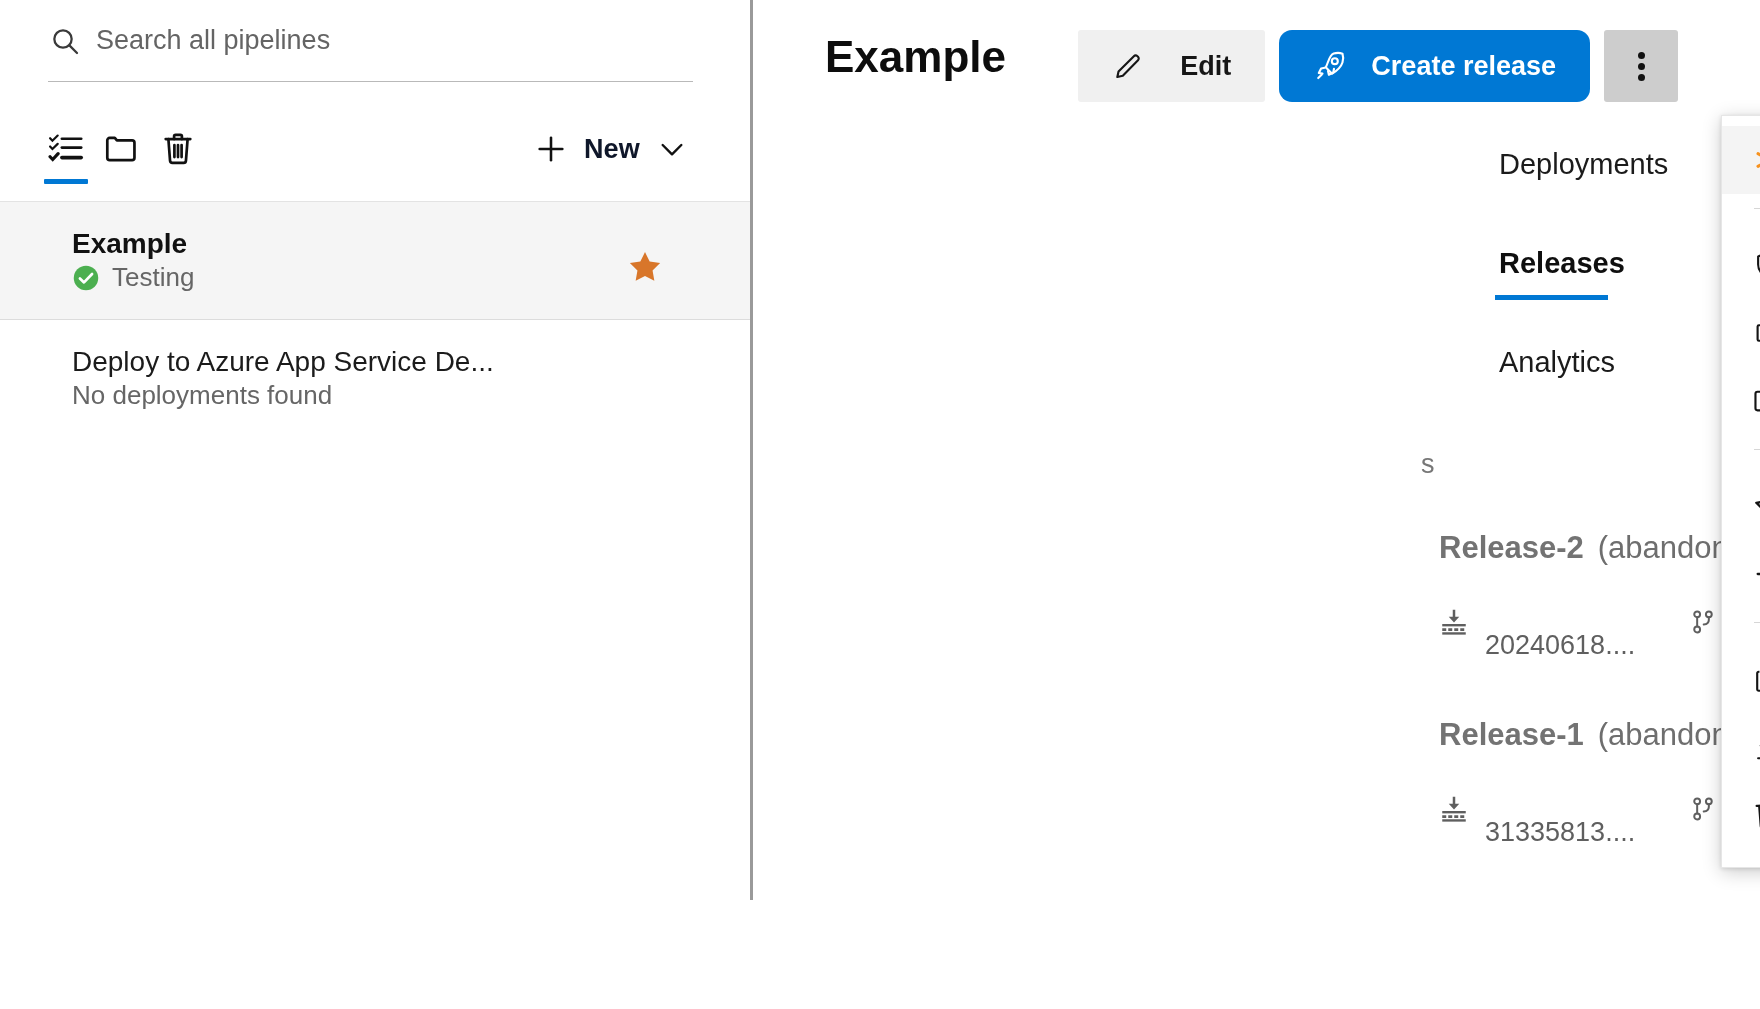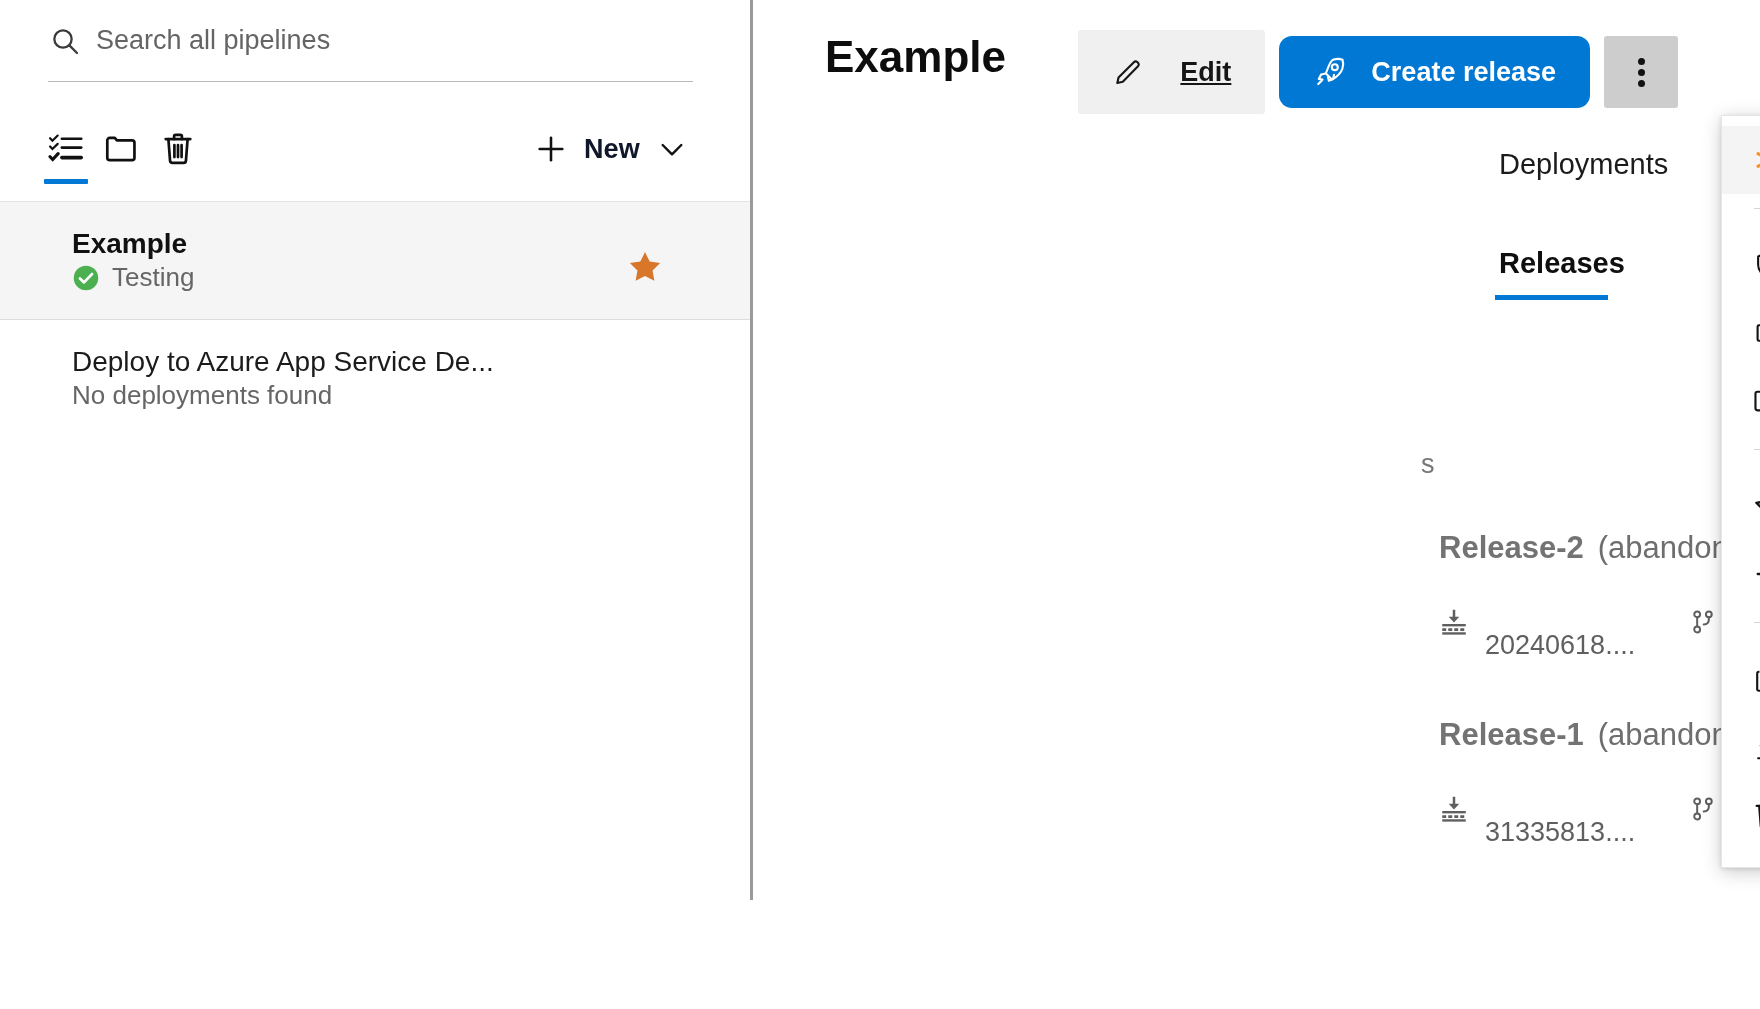--- a/index.html
+++ b/index.html
@@ -61,24 +61,24 @@
   
   .divider { width: 3px; background: #9a9a9a; height: 900px; flex: 0 0 3px; margin-top: 0; }
 
   
   .right-pane { position: relative; flex: 1; height: 100%; background: #fff; }
   .page-header { position: absolute; left: 72px; top: 32px; }
   .page-title { font-size: 44px; font-weight: bold; color: #0d0d0d; white-space: nowrap; }
 
   .hdr-actions { position: absolute; right: 82px; top: 30px; display: flex; align-items: center; gap: 14px; }
   .btn-edit {
-    height: 84px; background: #f0f0f0; color: #161616; border: none;
+    height: 72px; background: #f0f0f0; color: #161616; border: none;
     display: flex; align-items: center; gap: 36px; padding: 0 34px;
     font-size: 27px; font-weight: bold; font-family: "Liberation Sans", sans-serif;
-    border-radius: 3px; cursor: default; text-decoration: underline;
+    border-radius: 3px; cursor: default;
   }
   .btn-create {
     height: 72px; background: #0078d4; color: #fff; border: none;
     display: flex; align-items: center; gap: 24px; padding: 0 34px;
     font-size: 27px; font-weight: bold; font-family: "Liberation Sans", sans-serif;
     border-radius: 13px; cursor: default;
   }
   .btn-more {
     width: 74px; height: 72px; background: #cdcdcd; border: none; border-radius: 3px;
     display: flex; align-items: center; justify-content: center; cursor: default;
@@ -255,20 +255,23 @@
         </span>
       </button>
     </div>
 
     <div class="tabs">
       <div class="tab">
         <span class="tab-label">Deployments</span>
       </div>
       <div class="tab active">
         <span class="tab-label">Releases</span>
+      </div>
+      <div class="tab">
+        <span class="tab-label">Analytics</span>
       </div>
     </div>
 
     <div class="stray-s">s</div>
 
     <div class="release-list">
 
       <div class="release-row">
         <div class="release-line1">
           <span class="release-name">Release-2</span>

